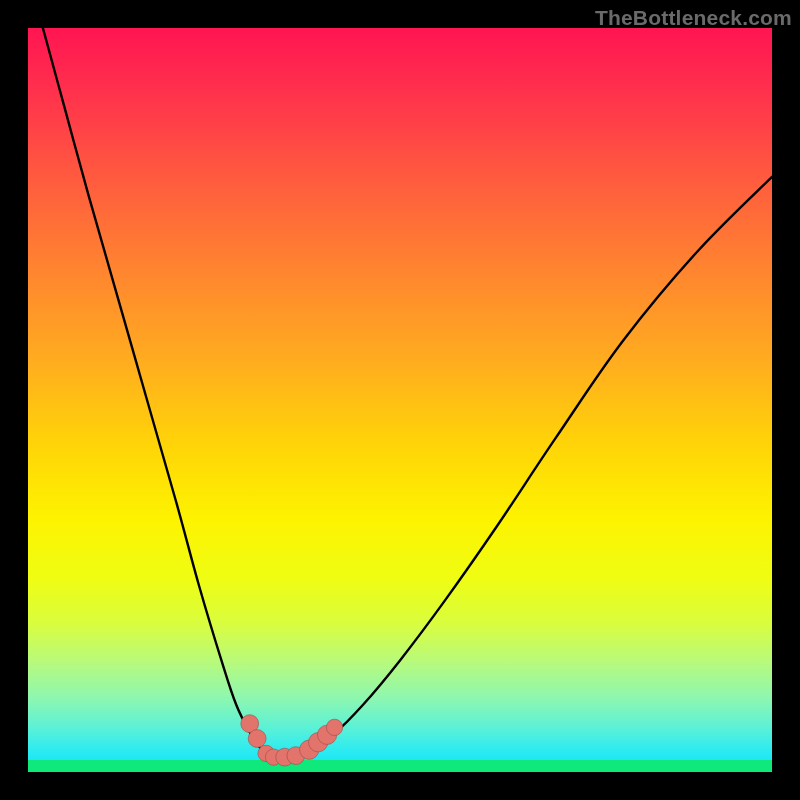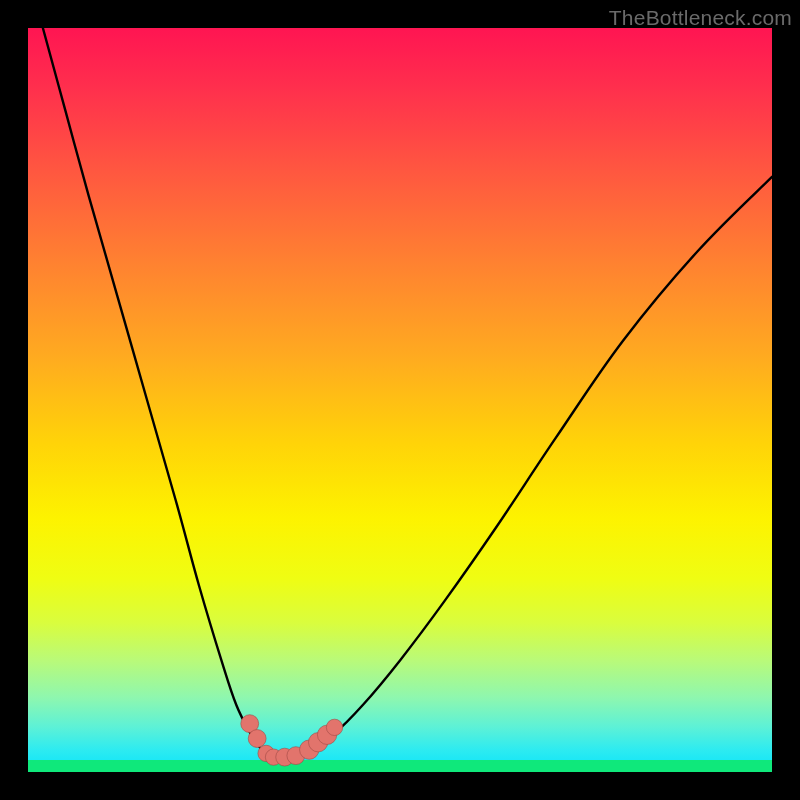--- a/index.html
+++ b/index.html
@@ -60,21 +60,21 @@
     height: 12px;
     background: #0fe87b;
   }
   .watermark {
     position: absolute;
     top: 6px;
     right: 8px;
     color: #6a6a6a;
     font-size: 21px;
     letter-spacing: 0.2px;
-    font-weight: 400;
+    font-weight: 700;
   }
   svg.curves {
     position: absolute;
     left: 0;
     top: 0;
     width: 100%;
     height: 100%;
   }
   .curve {
     fill: none;

